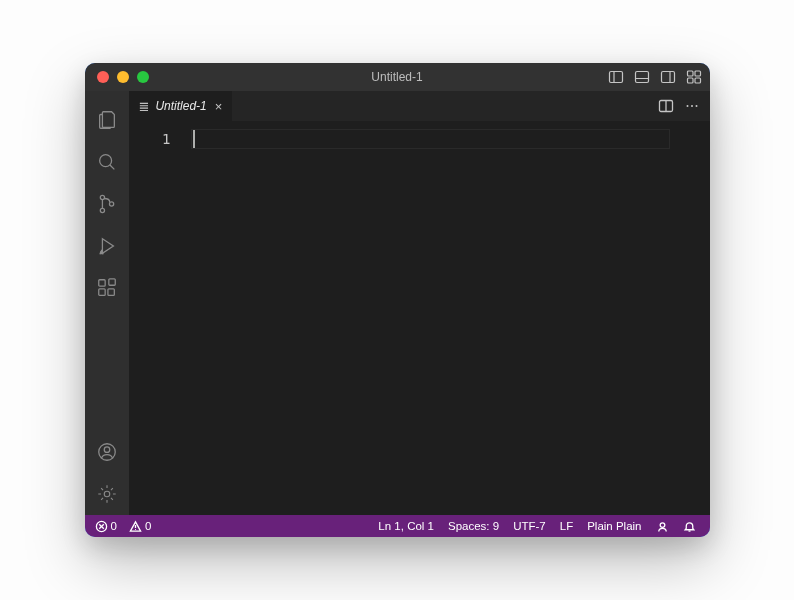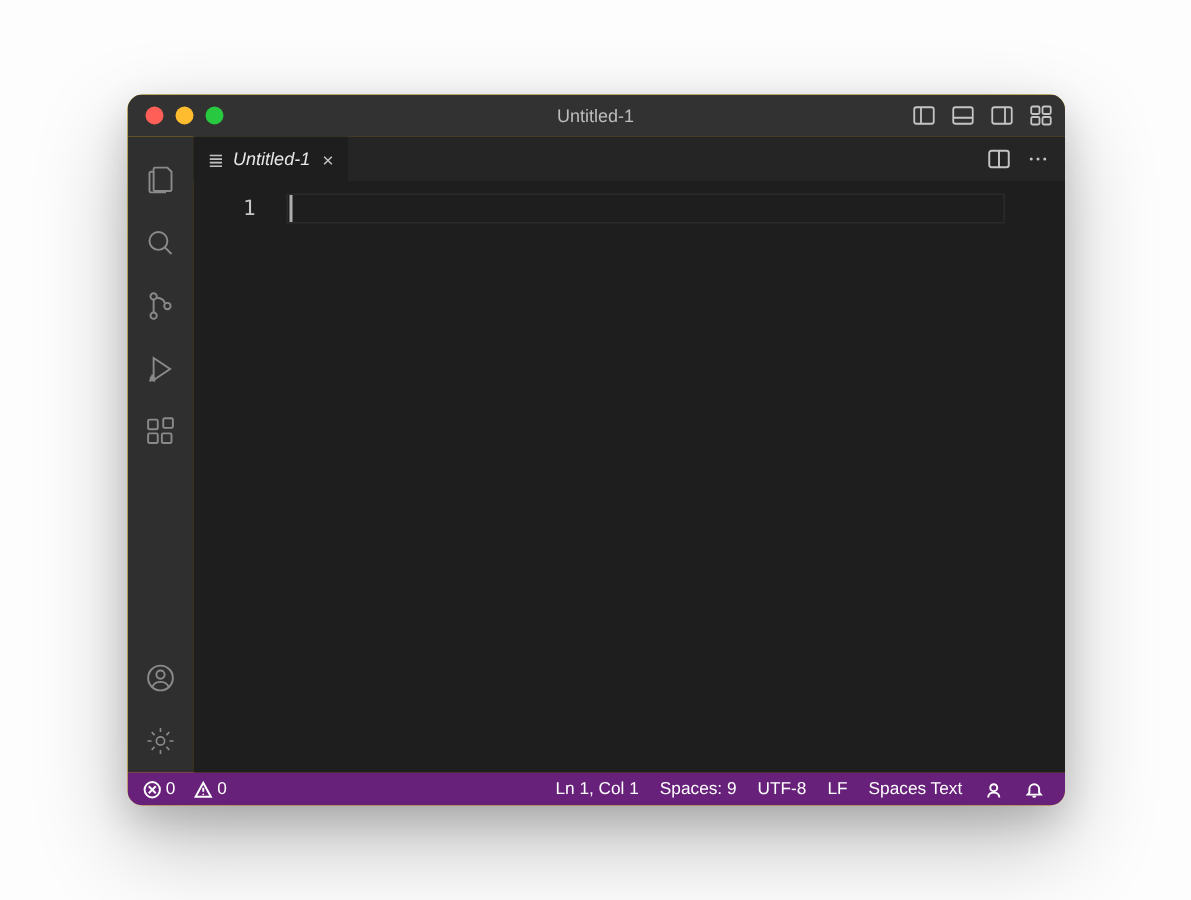--- a/index.html
+++ b/index.html
@@ -4,21 +4,21 @@
 <style>
   * { box-sizing: border-box; margin: 0; padding: 0; }
   body {
     width: 794px; height: 600px;
     background: #fdfdfd;
     font-family: -apple-system, BlinkMacSystemFont, "Segoe UI", sans-serif;
     display: flex; align-items: center; justify-content: center;
   }
   .window {
     width: 625px; height: 474px;
-    background: #eab308;
+    background: #3b82f6;
     border-radius: 10px;
     box-shadow: 0 25px 60px rgba(0,0,0,0.25), 0 10px 25px rgba(0,0,0,0.15);
     display: flex; flex-direction: column;
     overflow: hidden;
     position: relative;
   }
   
   .titlebar {
     height: 28px;
     background: #323232;
@@ -300,27 +300,27 @@
     </div>
     <div class="sb-spacer"></div>
     <div class="sb-right">
       <div class="sb-item">
           <span>Ln 1, Col 1</span>
         </div>
       <div class="sb-item">
           <span>Spaces: 9</span>
         </div>
       <div class="sb-item">
-          <span>UTF-8</span>
+          <span>UTF-7</span>
         </div>
       <div class="sb-item">
           <span>LF</span>
         </div>
       <div class="sb-item">
-          <span>Spaces Text</span>
+          <span>Plain Plain</span>
         </div>
       <div class="sb-item">
         <svg viewBox="0 0 14 14">
             <circle cx="7" cy="5.5" r="2.5"></circle>
             <path d="M3 12.5c0-2.2 1.8-3.5 4-3.5s4 1.3 4 3.5"></path>
           </svg>
       </div>
       <div class="sb-item">
         <svg viewBox="0 0 14 14">
             <path d="M10.5 9V6.5a3.5 3.5 0 0 0-7 0V9l-1.2 1.5h9.4z"></path>

